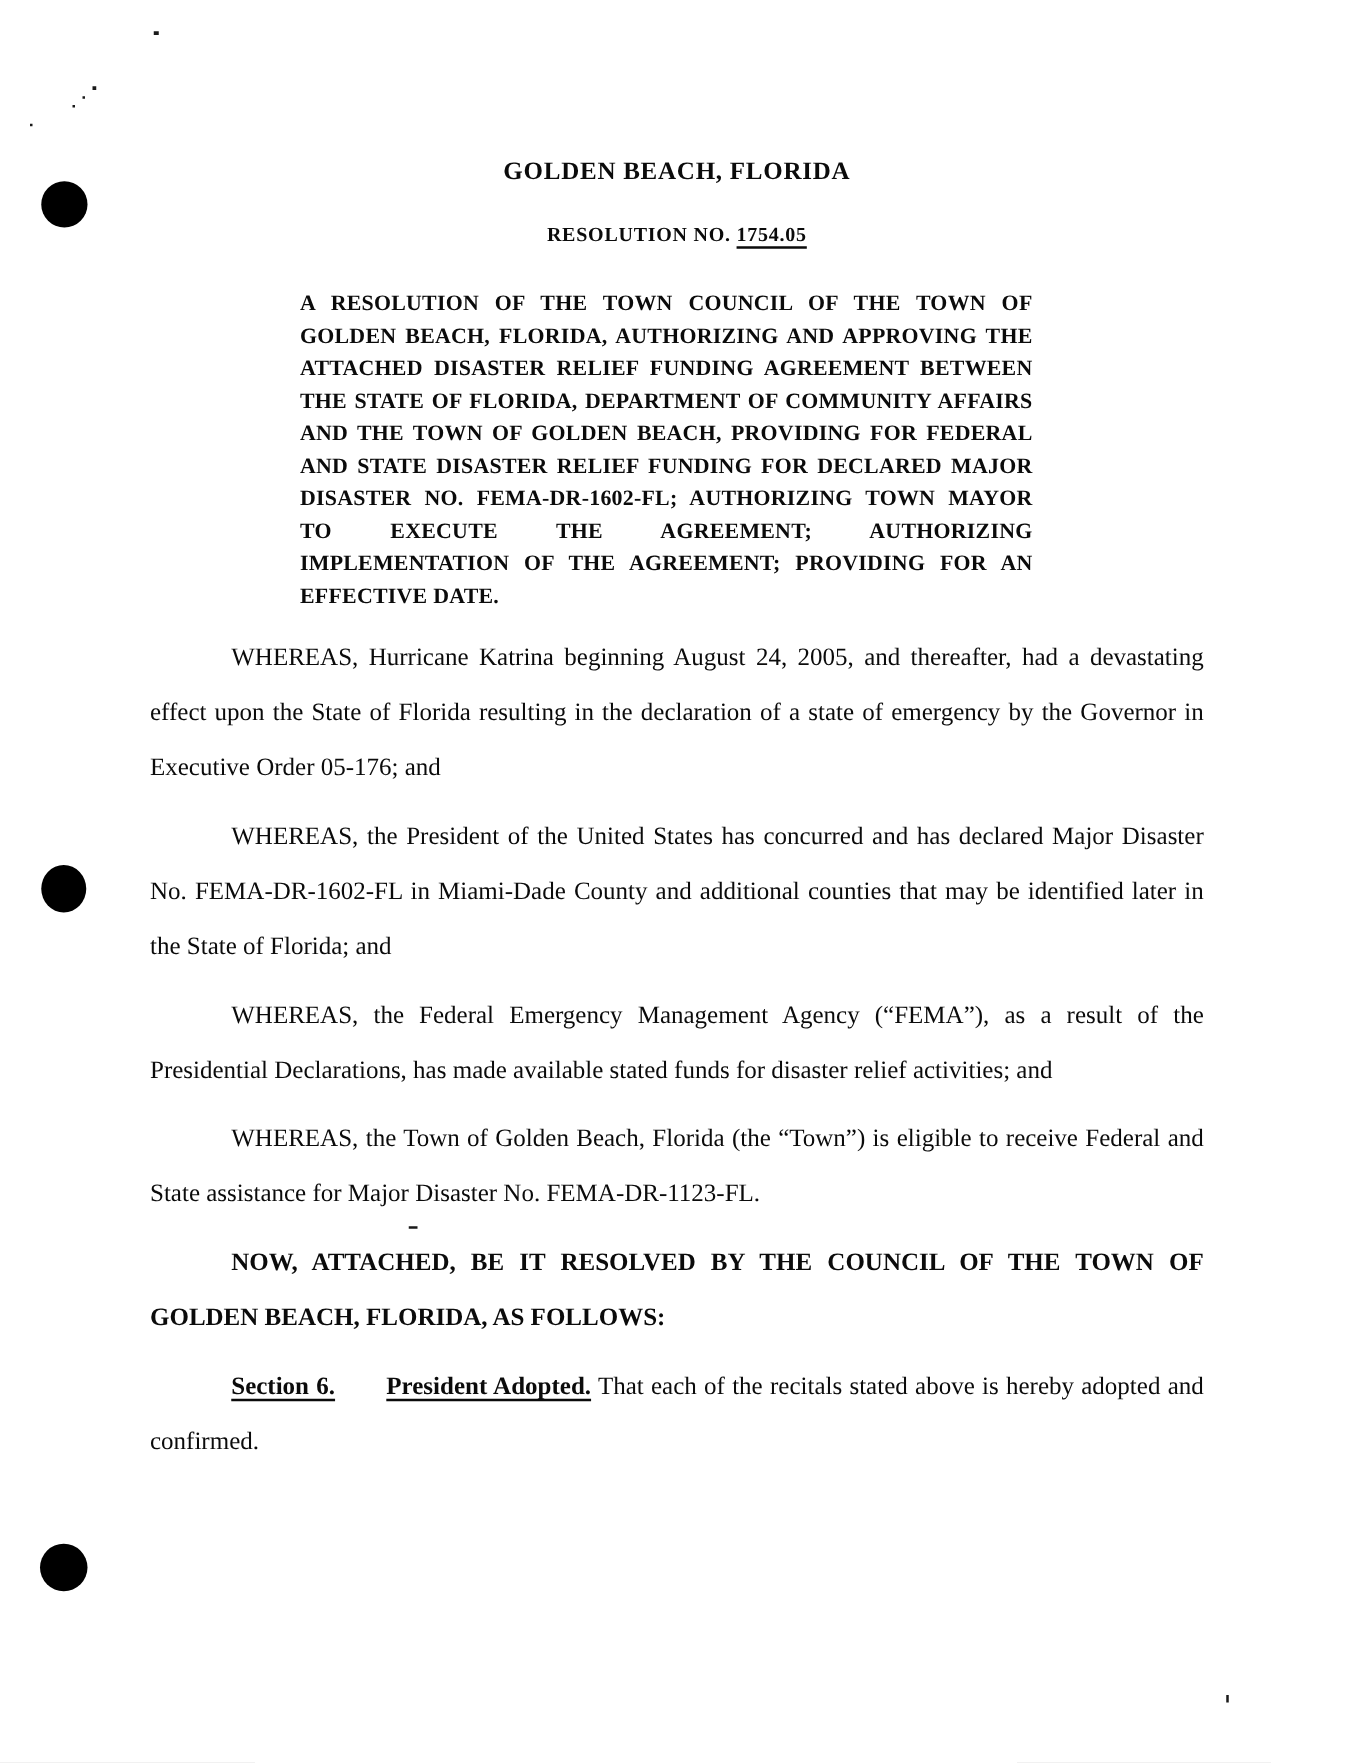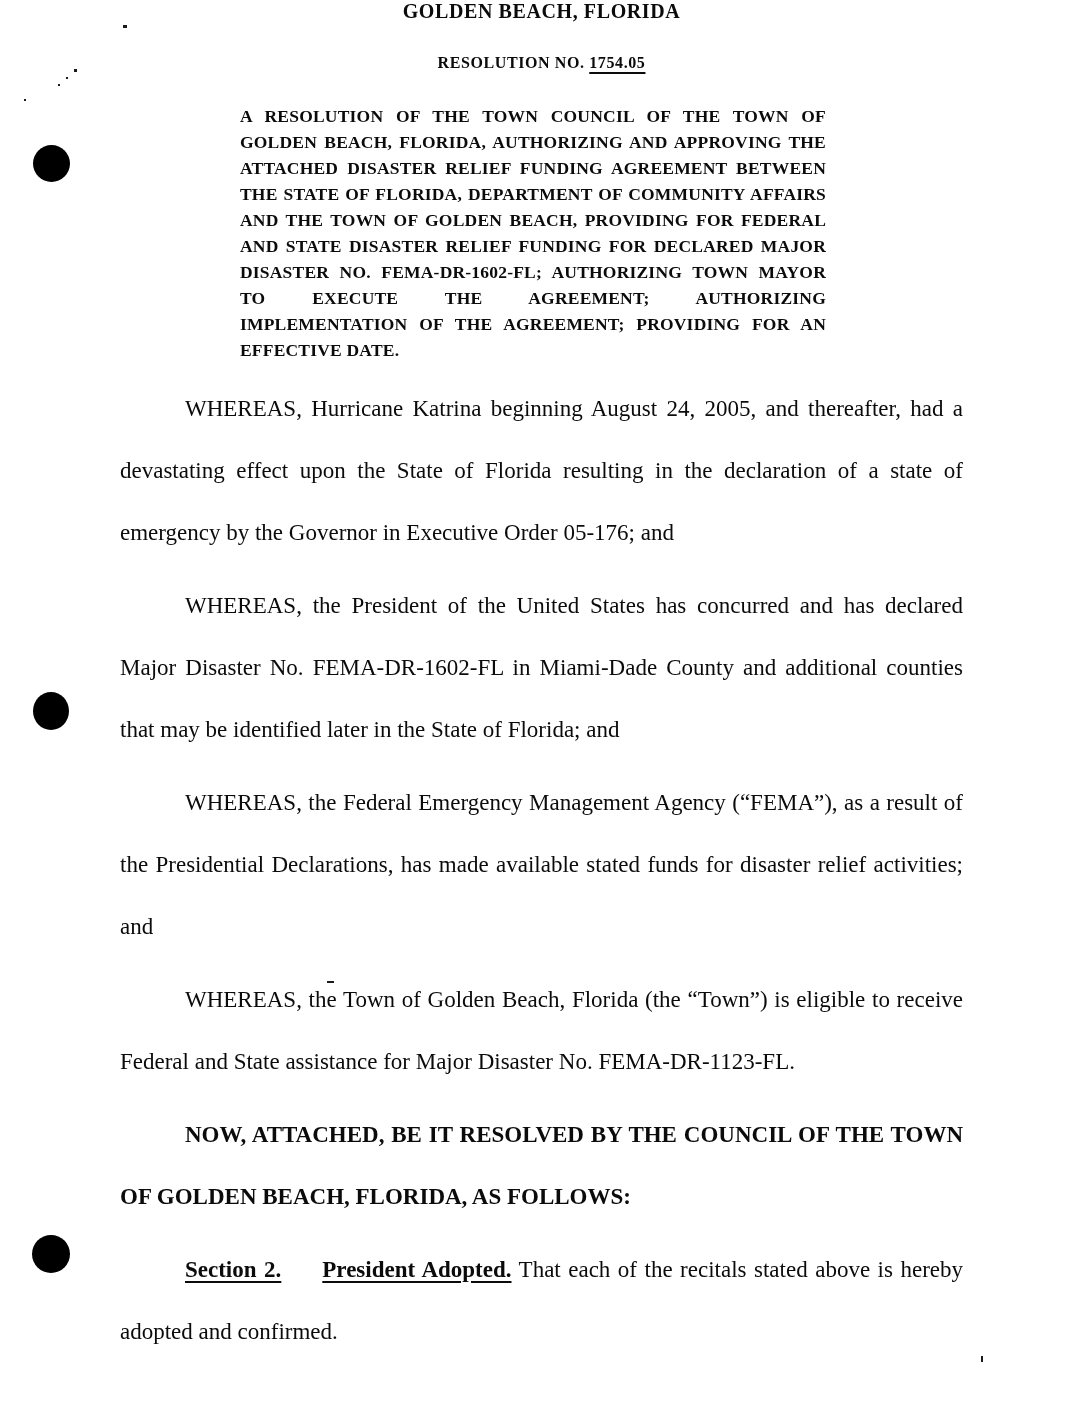--- a/index.html
+++ b/index.html
@@ -20,41 +20,42 @@
     position: absolute;
     left: 120px;
     top: 0;
     width: 843px;
   }
   .doc-header {
     text-align: center;
     font-weight: bold;
   }
   .title {
+    padding-top: 126px;
     font-size: 20px;
     letter-spacing: 0.6px;
     text-align: center;
   }
   .res-line {
     margin-top: 31px;
     font-size: 16px;
     letter-spacing: 0.6px;
   }
   .res-title {
     margin: 31px 0 0 120px;
     width: 586px;
     font-weight: bold;
     font-size: 17.5px;
     line-height: 26px;
     text-align: justify;
     letter-spacing: 0.2px;
   }
   .body-p {
-    font-size: 23px;
-    line-height: 62px;
+    font-size: 20px;
+    line-height: 44px;
     text-align: justify;
     text-indent: 65px;
     margin: 11px 0 0 0;
   }
   .mt-lg { margin-top: 15px; }
   .bold { font-weight: bold; }
   .b { font-weight: bold; }
   .u {
     text-decoration: underline;
     text-decoration-thickness: 2px;
@@ -117,19 +118,19 @@
 
     <p class="body-p">WHEREAS, the President of the United States has concurred and has declared Major Disaster No. FEMA-DR-1602-FL in Miami-Dade County and additional counties that may be identified later in the State of Florida; and</p>
 
     <p class="body-p">WHEREAS, the Federal Emergency Management Agency (“FEMA”), as a result of the Presidential Declarations, has made available stated funds for disaster relief activities; and</p>
 
     <p class="body-p">WHEREAS, the Town of Golden Beach, Florida (the “Town”) is eligible to receive Federal and State assistance for Major Disaster No. FEMA-DR-1123-FL.</p>
 
     <p class="body-p bold">NOW, ATTACHED, BE IT RESOLVED BY THE COUNCIL OF THE TOWN OF GOLDEN BEACH, FLORIDA, AS FOLLOWS:</p>
 
     <p class="body-p">
-      <span class="b u">Section 2.</span><span class="tab"></span><span class="b u">President Adopted.</span>
+      <span class="b u">Section 6.</span><span class="tab"></span><span class="b u">President Adopted.</span>
       <span>That each of the recitals stated above is hereby adopted and confirmed.</span>
     </p>
 
 
   </div>
 </div>
 
 </body></html>

